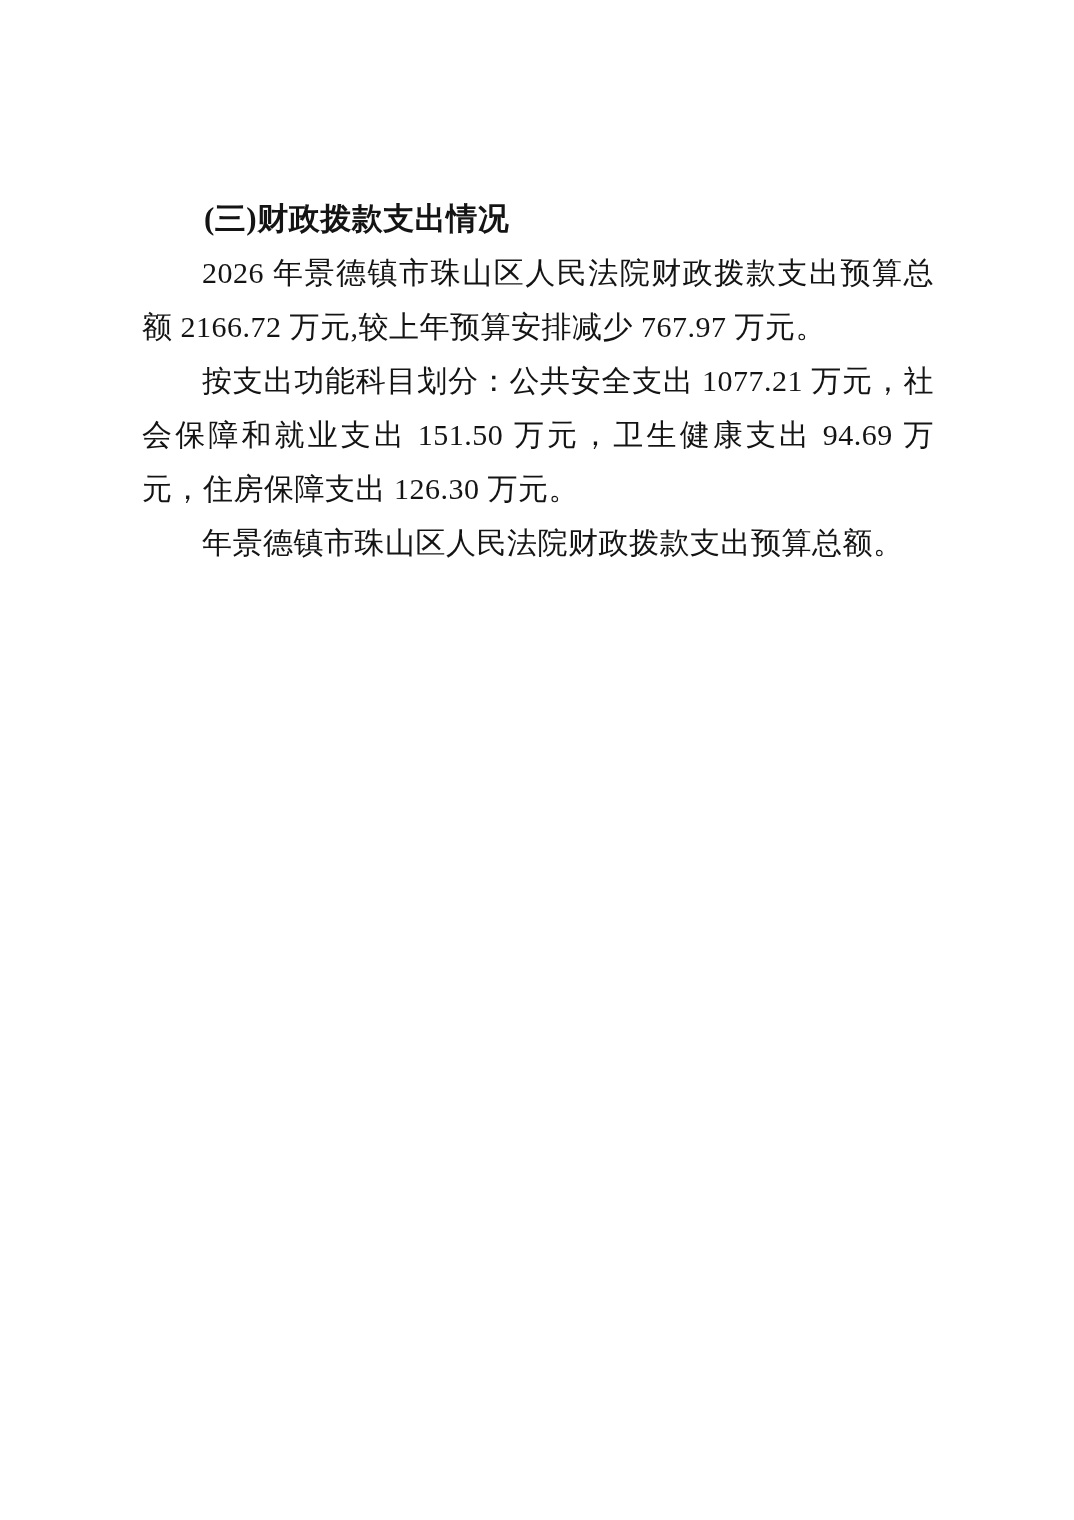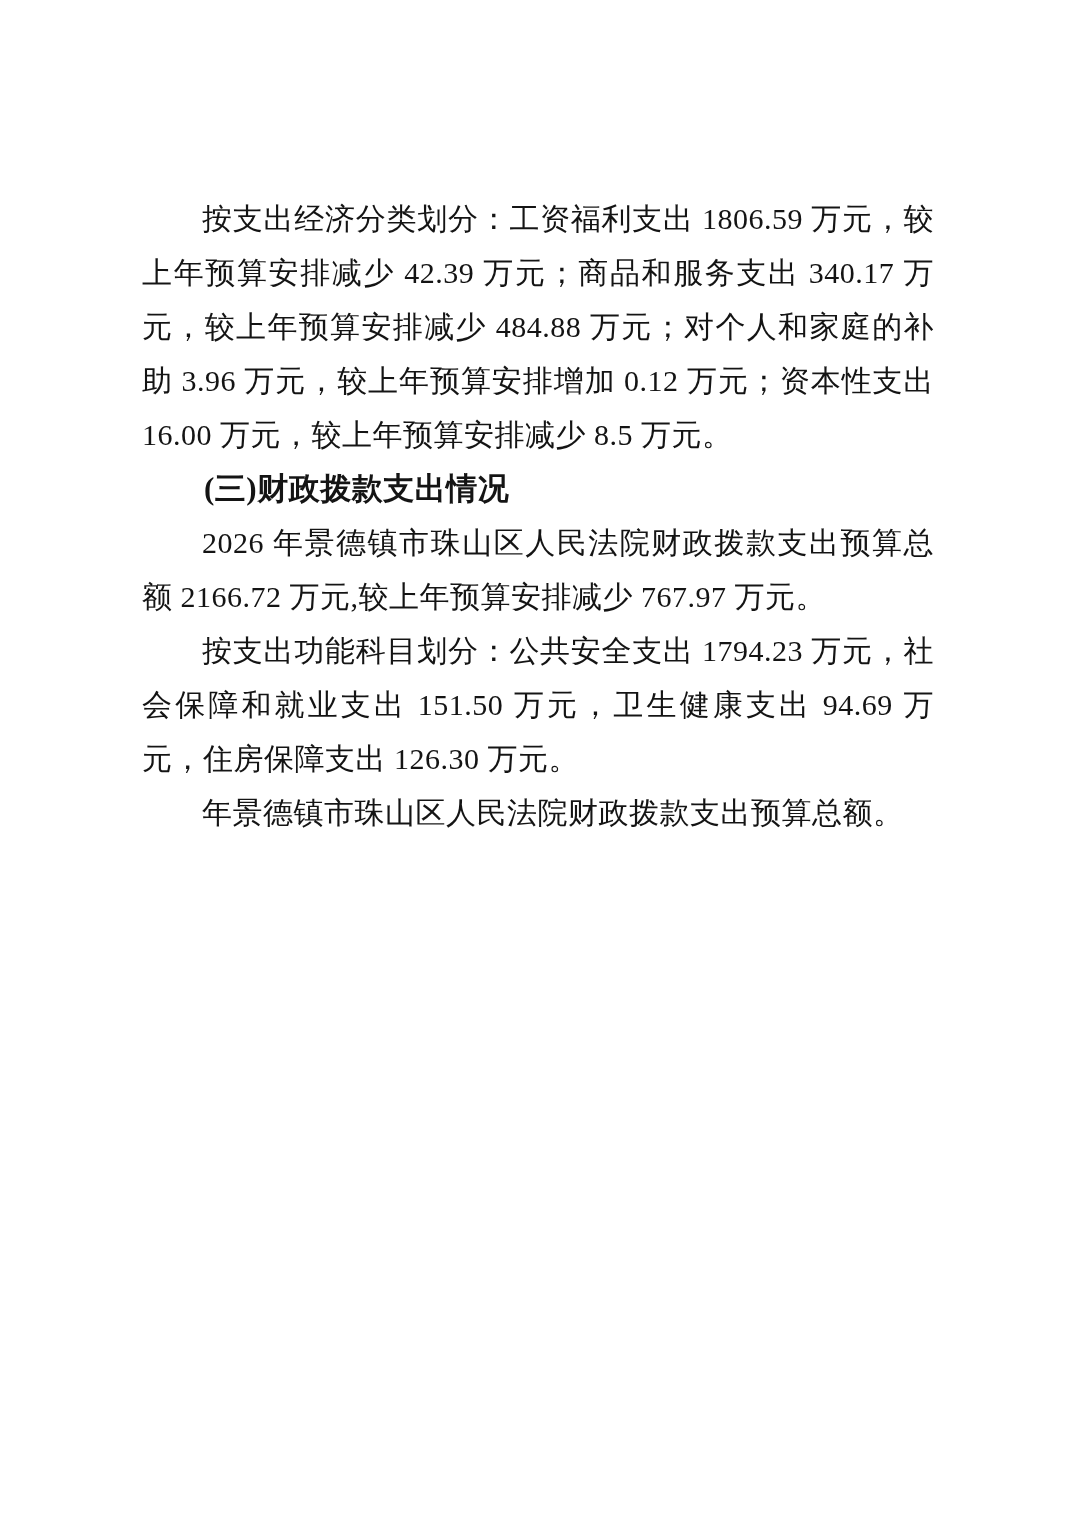--- a/index.html
+++ b/index.html
@@ -37,19 +37,18 @@
   .heading {
     font-weight: 700;
     font-size: 31px;
   }
 </style>
 </head>
 <body>
 
 <div class="page">
   <div class="content">
-    <p class="para body">按支出经济分类划分：工资福利支出 1806.59 万元，较上年预算安排减少 42.39 万元；商品和服务支出 340.17 万元，较上年预算安排减少 484.88 万元；对个人和家庭的补助 3.96 万元，较上年预算安排增加 0.12 万元；资本性支出 16.00 万元，较上年预算安排减少 8.5 万元。</p>
     <h3 class="para heading">(三)财政拨款支出情况</h3>
     <p class="para body">2026 年景德镇市珠山区人民法院财政拨款支出预算总额 2166.72 万元,较上年预算安排减少 767.97 万元。</p>
-    <p class="para body">按支出功能科目划分：公共安全支出 1794.23 万元，社会保障和就业支出 151.50 万元，卫生健康支出 94.69 万元，住房保障支出 126.30 万元。</p>
+    <p class="para body">按支出功能科目划分：公共安全支出 1077.21 万元，社会保障和就业支出 151.50 万元，卫生健康支出 94.69 万元，住房保障支出 126.30 万元。</p>
     <p class="para body">年景德镇市珠山区人民法院财政拨款支出预算总额。</p>
   </div>
 </div>
 
 </body></html>

